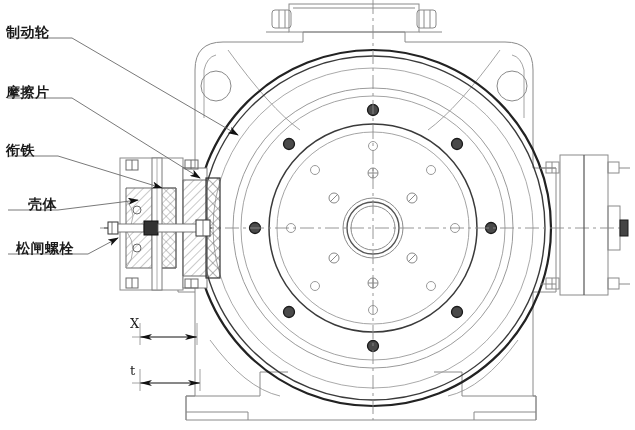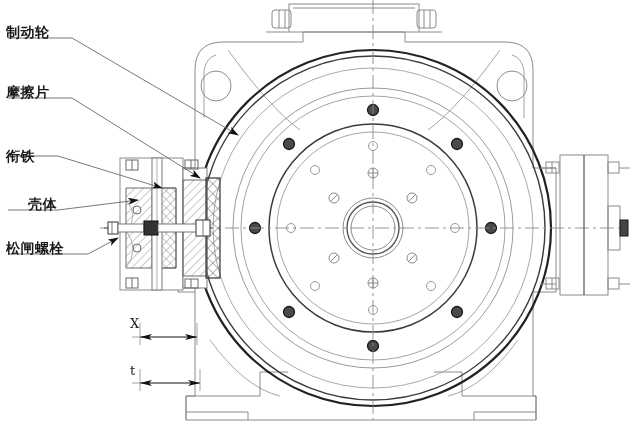--- a/index.html
+++ b/index.html
@@ -259,20 +259,20 @@
           <line x1="132" y1="383" x2="140" y2="383" stroke="#8a8a8a" stroke-width="0.8"></line>
           <line x1="140" y1="383" x2="200" y2="383" stroke="#111111" stroke-width="1" marker-start="url(#dimArrowL)" marker-end="url(#dimArrowR)"></line>
           <line x1="140" y1="369" x2="140" y2="391" stroke="#8a8a8a" stroke-width="0.8"></line>
           <line x1="200" y1="369" x2="200" y2="391" stroke="#8a8a8a" stroke-width="0.8"></line>
         </g>
       </g>
   </svg>
 
   <div class="lbl" style="left:6px; top:24px;">制动轮</div>
   <div class="lbl" style="left:6px; top:84px;text-align:right;">摩擦片</div>
-  <div class="lbl" style="left:6px; top:148px;">衔铁</div>
+  <div class="lbl" style="left:6px; top:142px;">衔铁</div>
   <div class="lbl" style="left:6px; top:196px;margin-left:22px;">壳体</div>
-  <div class="lbl" style="left:6px; top:240px;">松闸螺栓</div>
+  <div class="lbl" style="left:16px; top:240px;">松闸螺栓</div>
 
   <div class="dimlbl" style="left:130px; top:316px;">X</div>
   <div class="dimlbl" style="left:130px; top:363px;">t</div>
 
 </div>
 
 </body></html>

